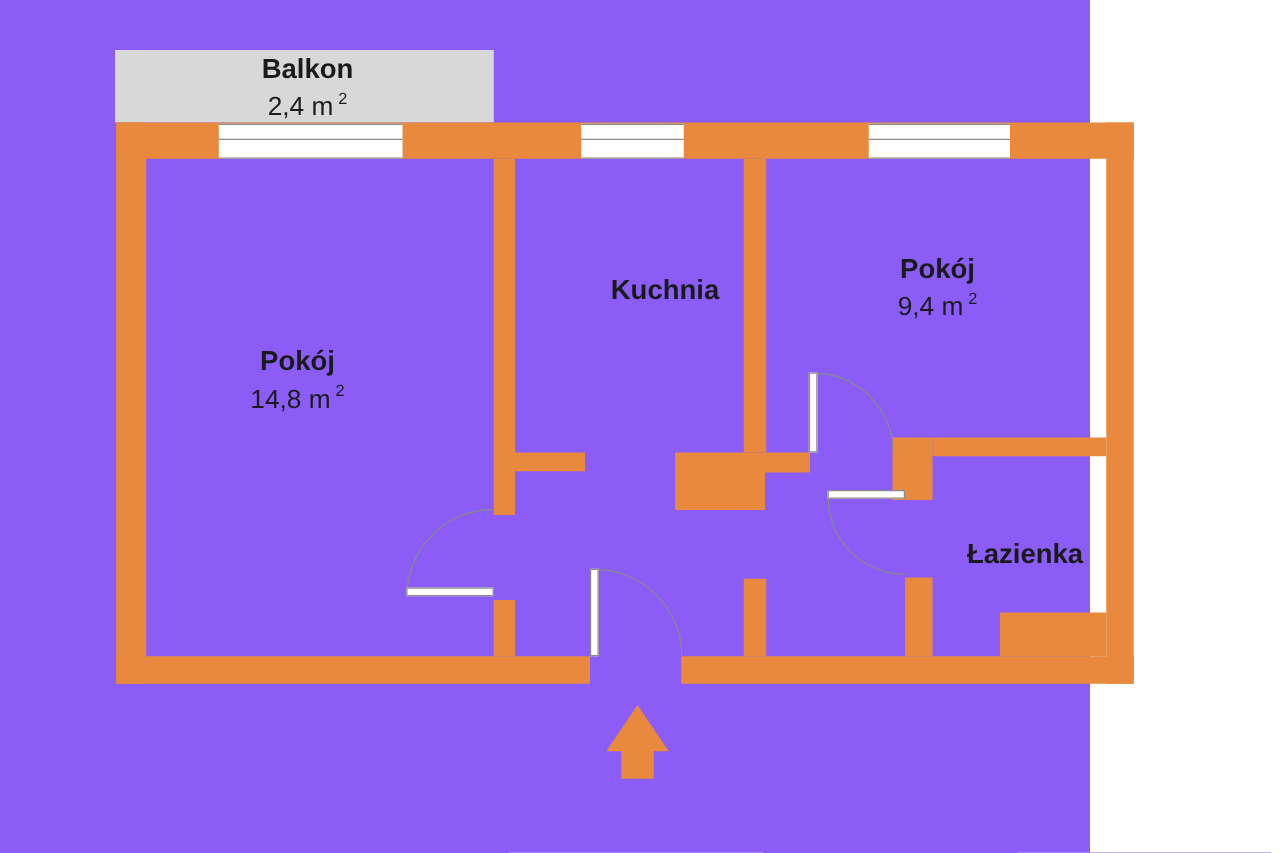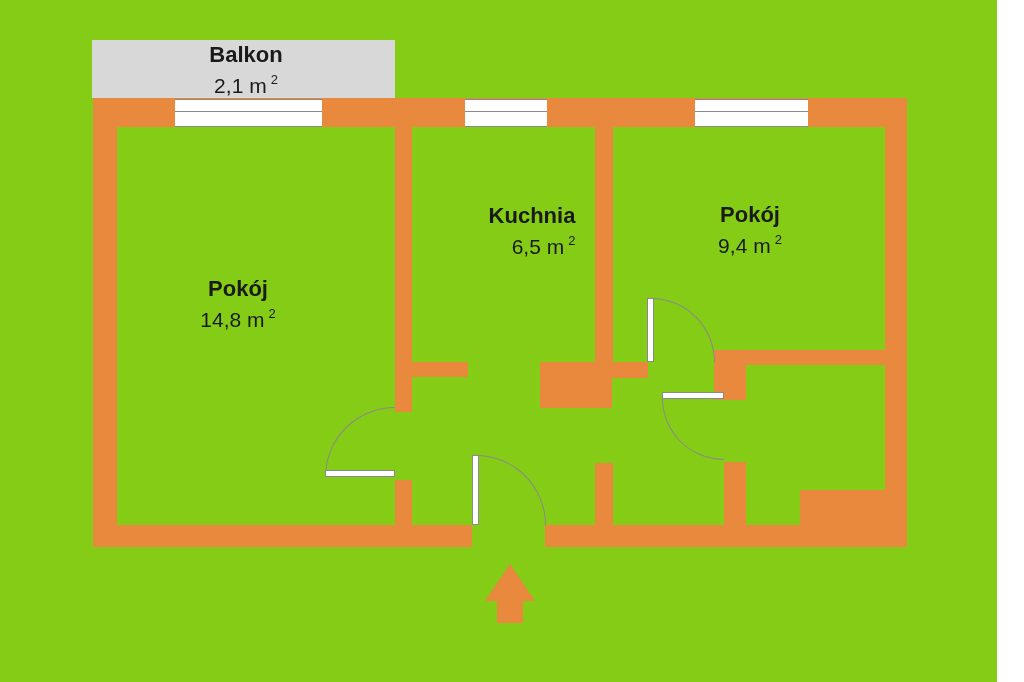--- a/index.html
+++ b/index.html
@@ -6,21 +6,21 @@
     --wall:#E8893D;
     --balcony:#D8D8D8;
     --outline:#8A8A8A;
     --text:#1A1A1A;
   }
   html,body{margin:0;padding:0;}
   body{
     width:1024px;height:682px;background:#ffffff;overflow:hidden;
     font-family:"Liberation Sans","DejaVu Sans",sans-serif;color:var(--text);
   }
-  .plan{position:relative;width:997px;height:682px;background:#84cc16;}
+  .plan{position:relative;width:872px;height:682px;background:#8b5cf6;}
   .wall{position:absolute;background:var(--wall);}
   .balcony{position:absolute;background:var(--balcony);}
   .window{
     position:absolute;top:99px;height:28px;background:#fff;
     border-top:1px solid var(--outline);border-bottom:1px solid var(--outline);
     box-sizing:border-box;z-index:2;
   }
   .window::after{
     content:"";position:absolute;left:0;right:0;top:11px;height:1px;background:var(--outline);
   }
@@ -86,39 +86,39 @@
   <div class="leaf" style="left:325px;top:470px;width:70px;height:7px;"></div>
 
   <div class="arc tr" style="left:651px;top:298px;width:64px;height:64px;"></div>
   <div class="leaf" style="left:647px;top:298px;width:7px;height:64px;"></div>
 
   <div class="arc bl" style="left:662px;top:398px;width:62px;height:62px;"></div>
   <div class="leaf" style="left:662px;top:392px;width:62px;height:7px;"></div>
 
   <div class="label" style="left:246px;top:71px;">
     <div class="room-name">Balkon</div>
-    <div class="room-area"><span>2,1 m</span><span class="sup">2</span></div>
+    <div class="room-area"><span>2,4 m</span><span class="sup">2</span></div>
   </div>
 
   <div class="label" style="left:238px;top:305px;">
     <div class="room-name">Pokój</div>
     <div class="room-area"><span>14,8 m</span><span class="sup">2</span></div>
   </div>
 
   <div class="label" style="left:532px;top:232px;text-align:right;">
     <div class="room-name">Kuchnia</div>
-    <div class="room-area"><span>6,5 m</span><span class="sup">2</span></div>
   </div>
 
   <div class="label" style="left:750px;top:231px;">
     <div class="room-name">Pokój</div>
     <div class="room-area"><span>9,4 m</span><span class="sup">2</span></div>
   </div>
 
 
   <div class="label" style="left:820px;top:443px;">
+    <div class="room-name">Łazienka</div>
   </div>
 
   <div class="arrow-head"></div>
   <div class="arrow-shaft"></div>
 
 
 </div>
 
 </body></html>

